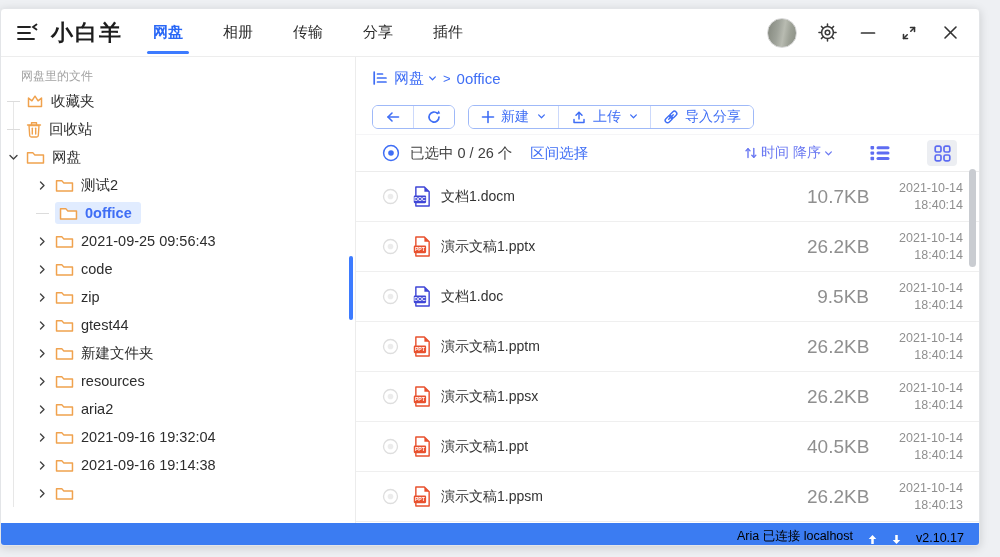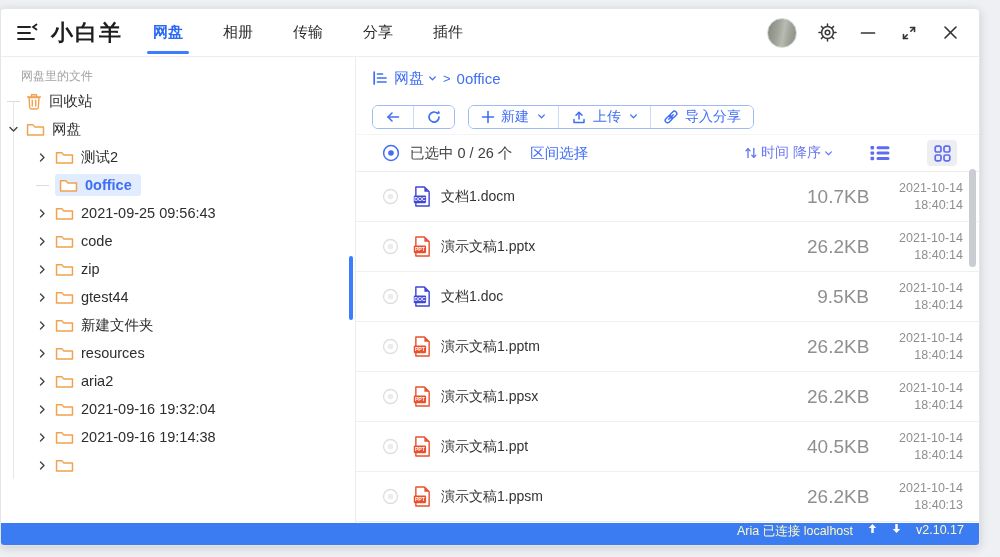--- a/index.html
+++ b/index.html
@@ -82,22 +82,22 @@
   .file-icon-wrap { margin-left: 14px; flex: none; display: flex; }
   .file-name { margin-left: 9px; font-size: 14px; color: #333; white-space: nowrap; overflow: hidden; }
   .file-size { margin-left: auto; width: 62px; text-align: right; font-size: 19px; color: #8f8f8f; flex: none; white-space: nowrap; }
   .file-datetime { width: 80px; margin-left: 14px; text-align: right; font-size: 12.5px;
     color: #8f8f8f; line-height: 1.3; flex: none; }
   .icon-doc { color: #3f46d6; }
   .icon-ppt { color: #e8512e; }
   .main-scroll-thumb { position: absolute; right: 3px; top: 112px; width: 7px; height: 98px;
     background: #c9ccd1; border-radius: 4px; cursor: pointer; }
   
-  .statusbar { height: 22px; flex: none; background: #3b7cf2; color: #fef9c3; font-size: 12.5px;
-    display: flex; align-items: flex-start; justify-content: flex-end; gap: 15px; padding-right: 15px; }
+  .statusbar { height: 22px; flex: none; background: #3b7cf2; color: #000000; font-size: 12.5px;
+    display: flex; align-items: flex-end; justify-content: flex-end; gap: 15px; padding-right: 15px; }
   .statusbar .st-item { display: flex; align-items: center; white-space: nowrap; }
   svg { display: block; }
 </style>
 </head>
 <body>
 
 <div class="window">
 
   <header class="titlebar">
     <div class="menu-toggle">
@@ -162,20 +162,31 @@
     </div>
   </header>
 
   <div class="app-body">
 
     <aside class="sidebar">
       <div class="sidebar-header">网盘里的文件</div>
       <div class="tree">
         <div class="tree-guide"></div>
 
+        <div class="tree-row lvl1">
+          <span class="twisty">
+              <span class="dash"></span>
+            </span>
+          <span class="tree-icon">
+            <svg width="18" height="16" viewBox="0 0 18 16">
+                <path d="M2.5 13.5 V5 l3.4 2.8 L9 3.2 l3.1 4.6 L15.5 5 v8.5 z" fill="none" stroke="#f0a24e" stroke-width="1.5" stroke-linejoin="round"></path>
+              </svg>
+          </span>
+          <span class="tree-label">收藏夹</span>
+        </div>
 
         <div class="tree-row lvl1">
           <span class="twisty">
               <span class="dash"></span>
             </span>
           <span class="tree-icon">
             <svg width="16" height="17" viewBox="0 0 16 17">
               <g stroke="#f0a24e" stroke-width="1.4" fill="none" stroke-linecap="round" stroke-linejoin="round">
                 <line x1="1.5" y1="4" x2="14.5" y2="4"></line>
                 <polyline points="5.5,4 5.5,1.8 10.5,1.8 10.5,4"></polyline>

